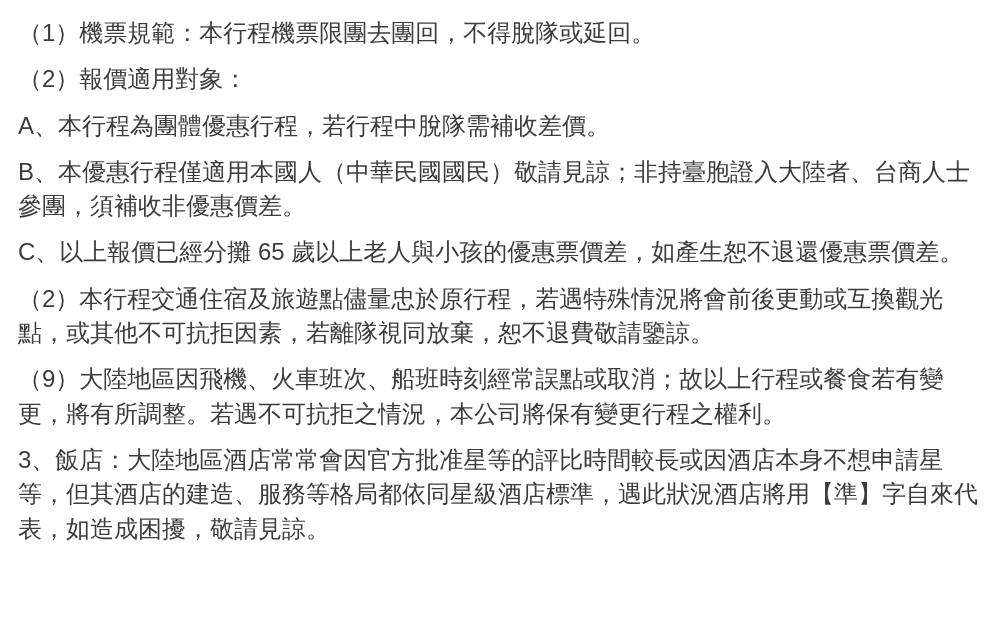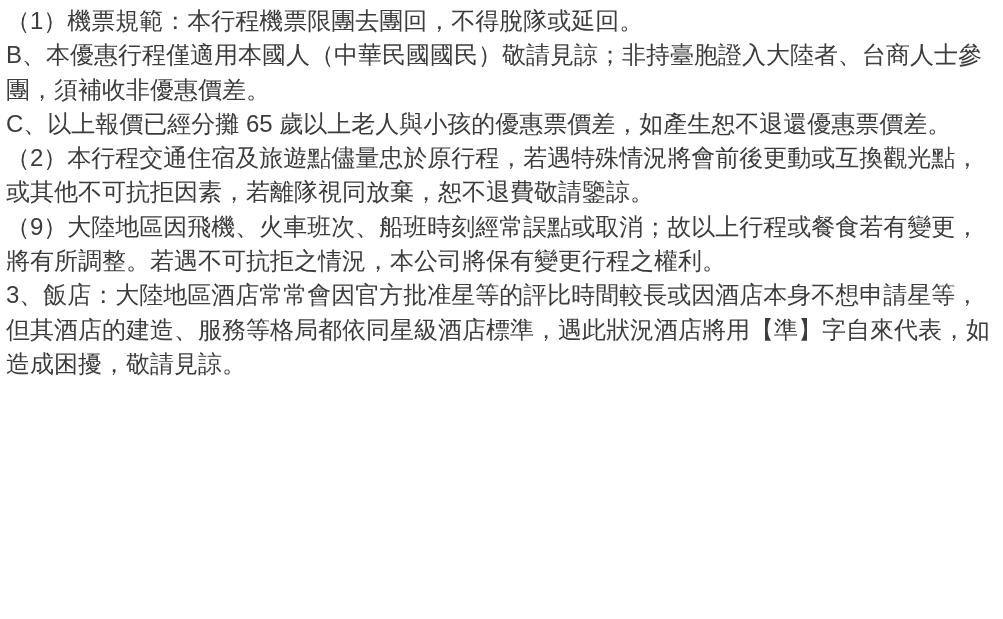--- a/index.html
+++ b/index.html
@@ -18,28 +18,30 @@
     padding: 4px 6px 0 6px;
     font-family: "Liberation Sans", sans-serif;
     font-size: 24px;
     line-height: 34.3px;
     font-weight: 400;
     color: #3c3c3c;
     text-align: left;
     letter-spacing: 0;
   }
   .doc p {
-    margin: 0;
+    margin: 12px;
     overflow-wrap: break-word;
     word-break: normal;
   }
 </style>
 </head>
 <body style="background: rgb(255, 255, 255);">
 
 <main class="doc" style="color: rgb(60, 60, 60);">
   <p>（1）機票規範：本行程機票限團去團回，不得脫隊或延回。</p>
+  <p>（2）報價適用對象：</p>
+  <p>A、本行程為團體優惠行程，若行程中脫隊需補收差價。</p>
   <p>B、本優惠行程僅適用本國人（中華民國國民）敬請見諒；非持臺胞證入大陸者、台商人士參團，須補收非優惠價差。</p>
   <p>C、以上報價已經分攤 65 歲以上老人與小孩的優惠票價差，如產生恕不退還優惠票價差。</p>
   <p>（2）本行程交通住宿及旅遊點儘量忠於原行程，若遇特殊情況將會前後更動或互換觀光點，或其他不可抗拒因素，若離隊視同放棄，恕不退費敬請鑒諒。</p>
   <p>（9）大陸地區因飛機、火車班次、船班時刻經常誤點或取消；故以上行程或餐食若有變更，將有所調整。若遇不可抗拒之情況，本公司將保有變更行程之權利。</p>
   <p>3、飯店：大陸地區酒店常常會因官方批准星等的評比時間較長或因酒店本身不想申請星等，但其酒店的建造、服務等格局都依同星級酒店標準，遇此狀況酒店將用【準】字自來代表，如造成困擾，敬請見諒。</p>
 </main>
 
 </body></html>

